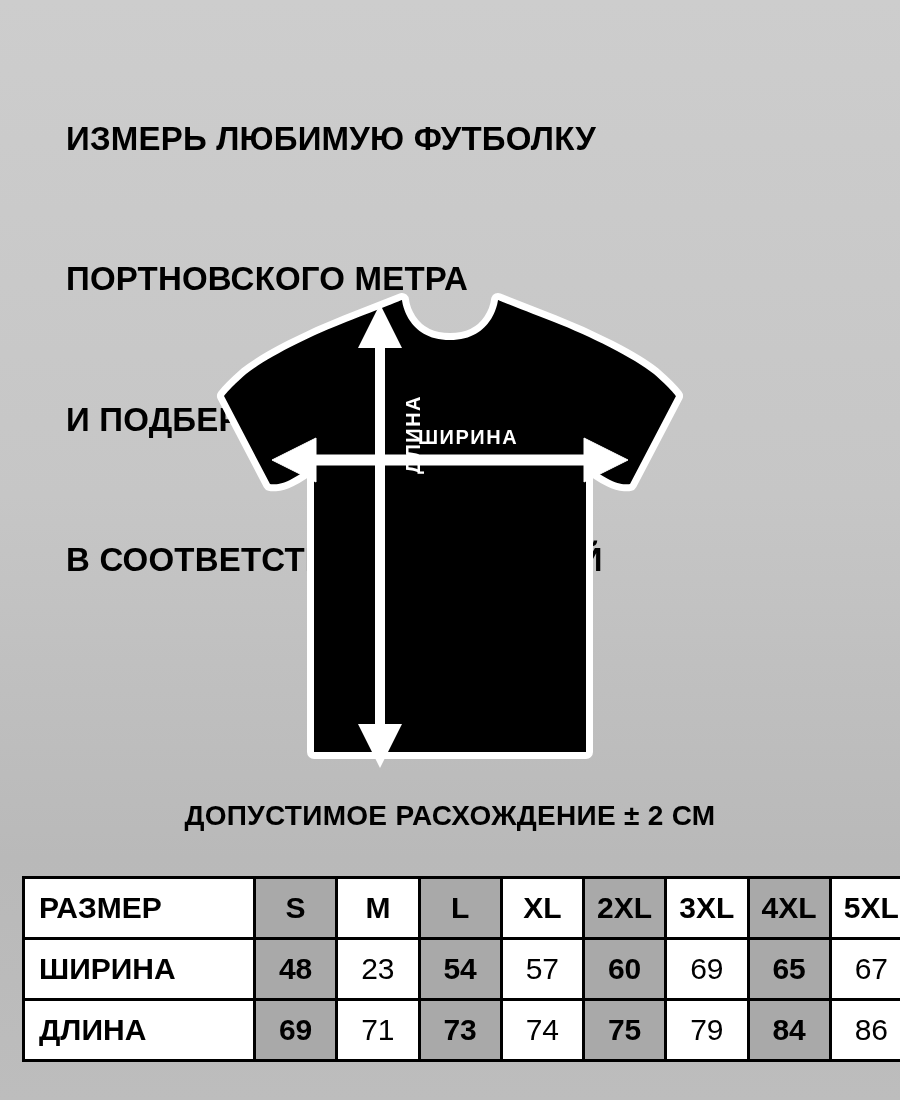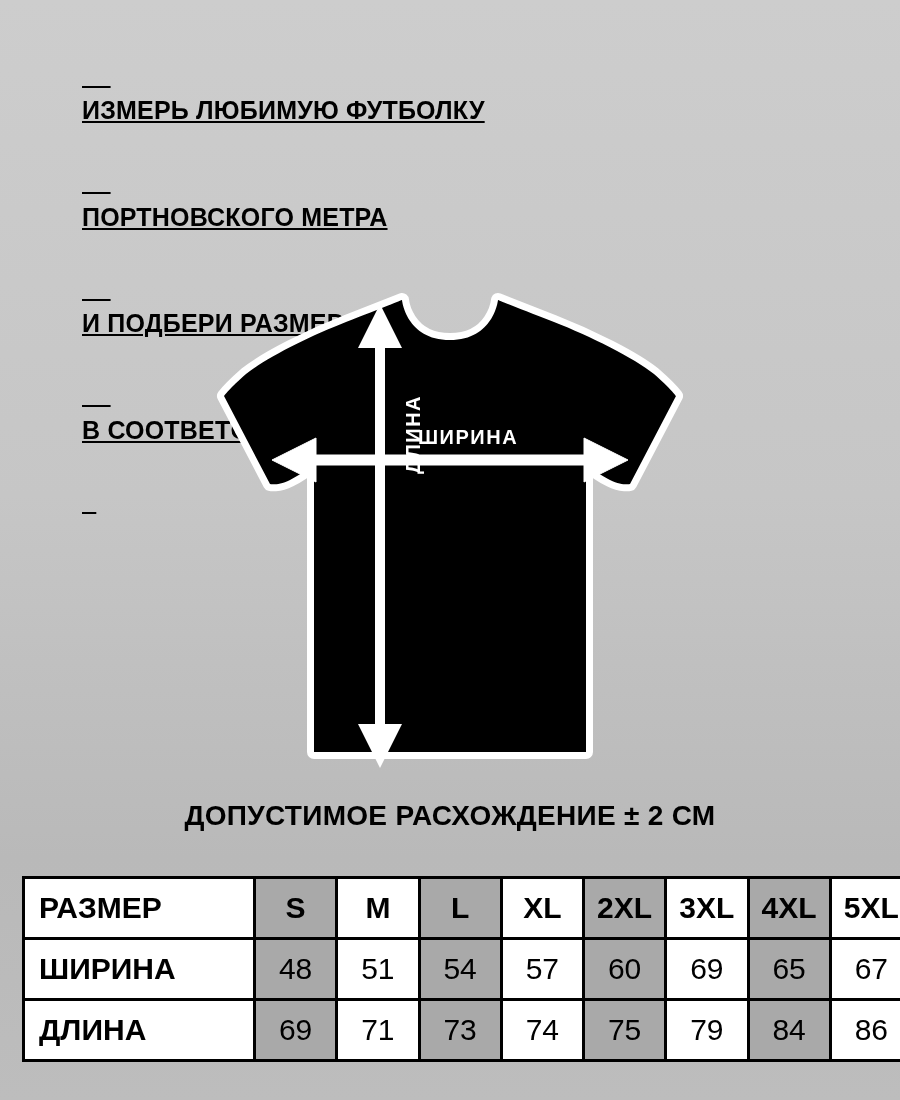--- a/index.html
+++ b/index.html
@@ -17,30 +17,29 @@
     position: relative;
     width: 900px;
     height: 1100px;
     background: linear-gradient(180deg, #cdcdcd 0%, #c6c6c6 45%, #b9b9b9 78%, #bdbdbd 100%);
     overflow: hidden;
   }
 
   
   #headline {
     position: absolute;
-    left: 82px;
+    left: 66px;
     top: 22px;
     width: 740px;
     color: #000;
     font-weight: bold;
-    font-size: 25px;
+    font-size: 33px;
     line-height: 1.42;
     letter-spacing: 0.2px;
     white-space: pre;
-    text-decoration: underline;
   }
   #headline .hl-line { display: block; }
 
   
   #shirt-wrap {
     position: absolute;
     left: 150px;
     top: 278px;
     width: 600px;
     height: 500px;
@@ -100,21 +99,21 @@
     padding: 0;
   }
   #size-table td.rowhead {
     font-weight: bold;
     text-align: left;
     padding-left: 14px;
     font-size: 30px;
     width: 214px;
     background: #ffffff;
   }
-  #size-table td.shaded { background: #a9a9a9; }
+  #size-table td.shaded { background: #a9a9a9; font-weight: bold; }
   #size-table td.hdr { font-weight: bold; }
 </style>
 </head>
 <body>
 
 <div id="page">
 
   <div id="headline">
     <span class="hl-line">ИЗМЕРЬ ЛЮБИМУЮ ФУТБОЛКУ</span>
     <span class="hl-line">ПОРТНОВСКОГО МЕТРА</span>
@@ -191,21 +190,21 @@
         <td class="hdr shaded">L</td>
         <td class="hdr">XL</td>
         <td class="hdr shaded">2XL</td>
         <td class="hdr">3XL</td>
         <td class="hdr shaded">4XL</td>
         <td class="hdr">5XL</td>
       </tr>
       <tr>
         <td class="rowhead">ШИРИНА</td>
         <td class="shaded">48</td>
-        <td>51</td>
+        <td>23</td>
         <td class="shaded">54</td>
         <td>57</td>
         <td class="shaded">60</td>
         <td>69</td>
         <td class="shaded">65</td>
         <td>67</td>
       </tr>
       <tr>
         <td class="rowhead">ДЛИНА</td>
         <td class="shaded">69</td>

